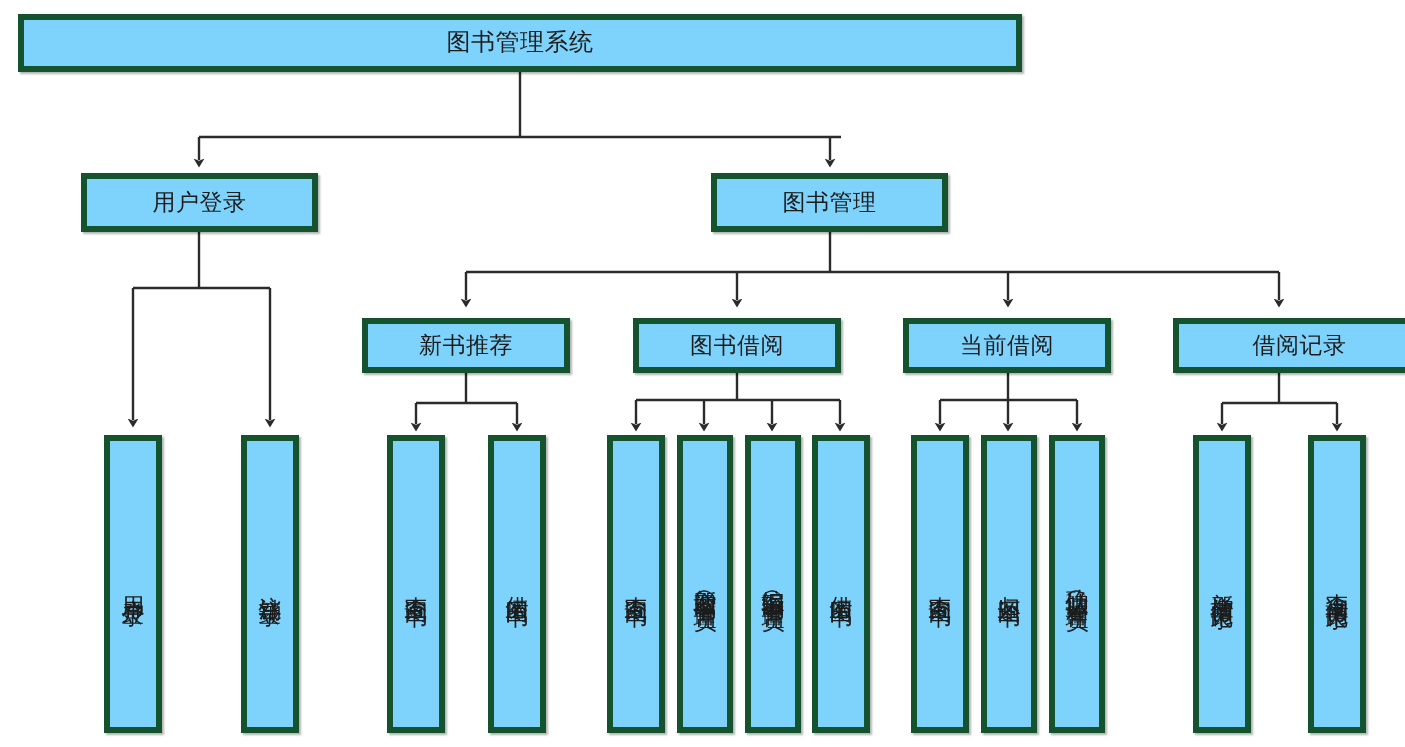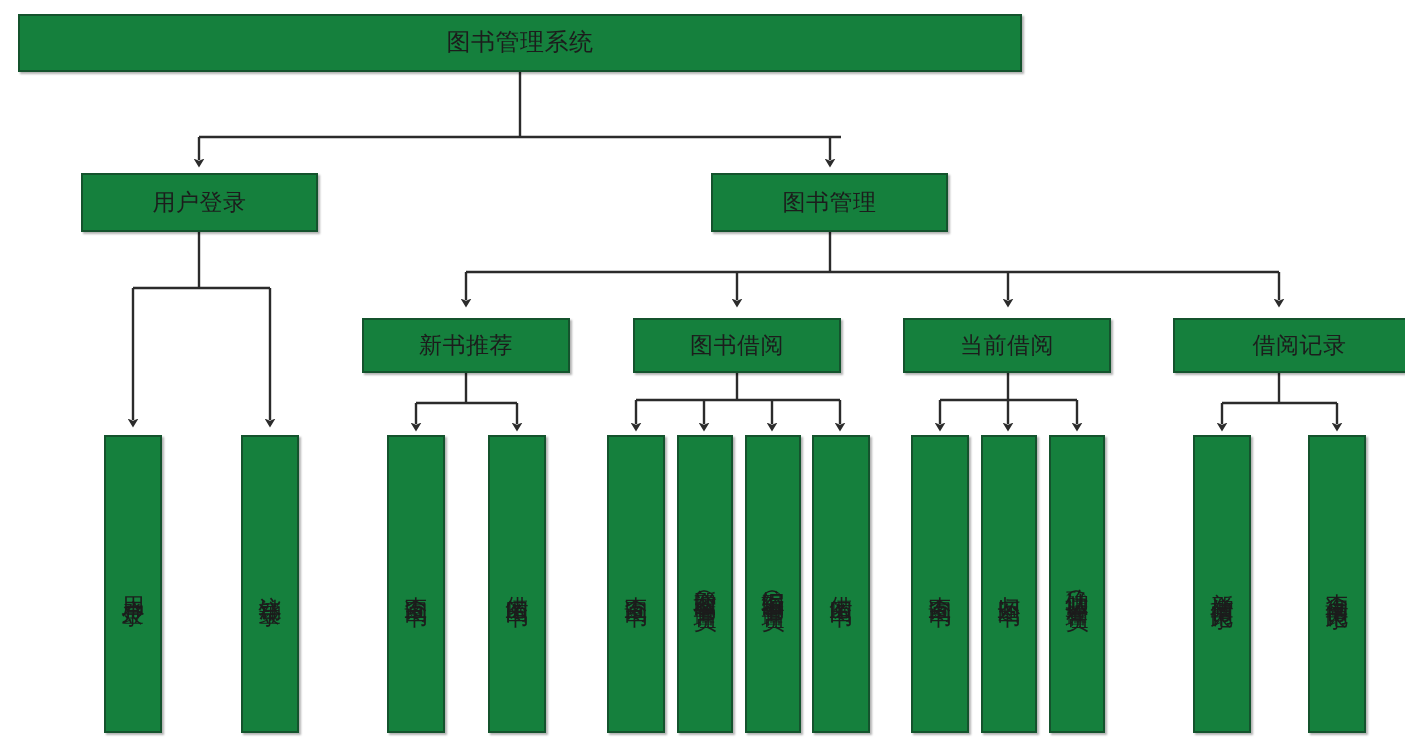--- a/index.html
+++ b/index.html
@@ -22,22 +22,22 @@
     position: absolute;
     left: 0;
     top: 0;
     width: 1405px;
     height: 747px;
     pointer-events: none;
   }
   .node {
     position: absolute;
     box-sizing: border-box;
-    background: #15803d;
-    border: 2px solid #14532d;
+    background: #7dd3fc;
+    border: 6px solid #14532d;
     box-shadow: 2px 2px 2px rgba(0,0,0,0.30);
     display: flex;
     align-items: center;
     justify-content: center;
     color: #1c1c1c;
     z-index: 2;
   }
   .node .lbl {
     display: block;
     text-align: center;

